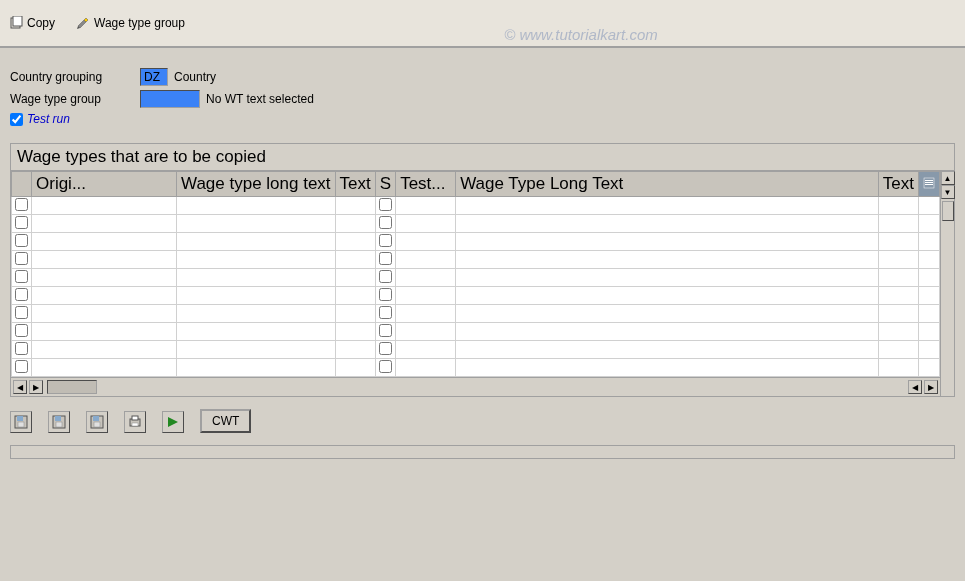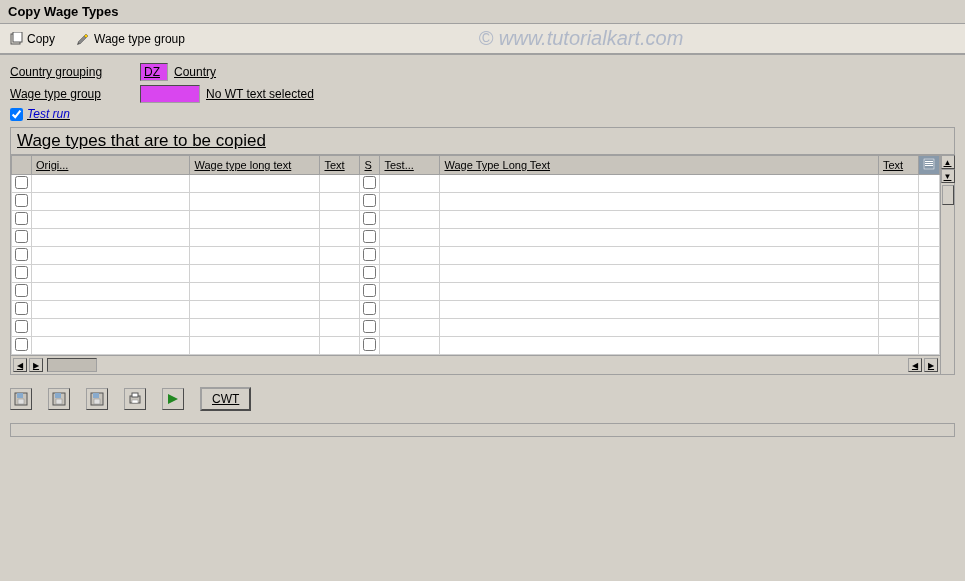--- a/index.html
+++ b/index.html
@@ -45,60 +45,60 @@
       width: 16px;
       height: 16px;
       display: inline-flex;
       align-items: center;
       justify-content: center;
     }
     .watermark {
       flex: 1;
       text-align: center;
       color: #b0b8c8;
-      font-size: 20px;
+      font-size: 15px;
       font-style: italic;
+      margin-top: 23px;
     }
     .content {
       flex: 1;
-      padding: 8px 10px;
+      padding: 20px 10px;
       background: #d4d0c8;
       overflow: hidden;
-      text-decoration: underline;
     }
     .form-row {
       display: flex;
       align-items: center;
       margin-bottom: 4px;
     }
     .form-label {
       width: 130px;
       font-size: 12px;
     }
     .form-input {
       border: 1px inset #a0a0a0;
-      background: #d946ef;
+      background: #3b82f6;
       padding: 1px 3px;
       font-size: 12px;
       height: 18px;
     }
     .form-input.small {
       width: 28px;
     }
     .form-input.medium {
       width: 60px;
     }
     .form-value {
       margin-left: 6px;
       font-size: 12px;
     }
     .checkbox-row {
       display: flex;
       align-items: center;
-      margin-bottom: 6px;
+      margin-bottom: 17px;
     }
     .checkbox-row input[type="checkbox"] {
       margin-right: 4px;
     }
     .checkbox-label {
       font-size: 12px;
     }
     .checkbox-label span {
       color: #0000cc;
       font-style: italic;
@@ -119,21 +119,21 @@
       border-collapse: collapse;
       background: #fff;
       font-size: 11px;
     }
     .data-table th {
       background: #c8c4bc;
       border: 1px solid #a0a0a0;
       padding: 2px 4px;
       text-align: left;
       font-weight: normal;
-      font-size: 11px;
+      font-size: 17px;
       white-space: nowrap;
     }
     .data-table td {
       border: 1px solid #d0d0d0;
       padding: 1px 3px;
       height: 16px;
       font-size: 11px;
     }
     .data-table td.checkbox-cell {
       width: 16px;
@@ -179,21 +179,21 @@
       background: #d4d0c8;
       border: 1px outset #a0a0a0;
       display: flex;
       align-items: center;
       justify-content: center;
       cursor: pointer;
       font-size: 8px;
     }
     .action-bar {
       display: flex;
-      align-items: center;
+      align-items: flex-end;
       gap: 16px;
       padding: 4px 0;
       margin-bottom: 8px;
     }
     .icon-btn {
       width: 22px;
       height: 22px;
       background: #d4d0c8;
       border: 1px outset #a0a0a0;
       display: flex;
@@ -236,23 +236,20 @@
       height: 18px;
       font-size: 12px;
       padding: 1px 3px;
     }
   </style>
 </head>
 <body>
 
 <div class="window">
 
-  <div class="title-bar">
-    <span>Copy Wage Types</span>
-  </div>
 
   <div class="toolbar">
     <div class="toolbar-item">
       <span class="toolbar-icon">
         <svg width="14" height="14" viewBox="0 0 14 14">
           <rect x="2" y="2" width="9" height="10" fill="none" stroke="#555" stroke-width="1"></rect>
           <rect x="4" y="0" width="9" height="10" fill="white" stroke="#555" stroke-width="1"></rect>
         </svg>
       </span>
       <span>Copy</span>

